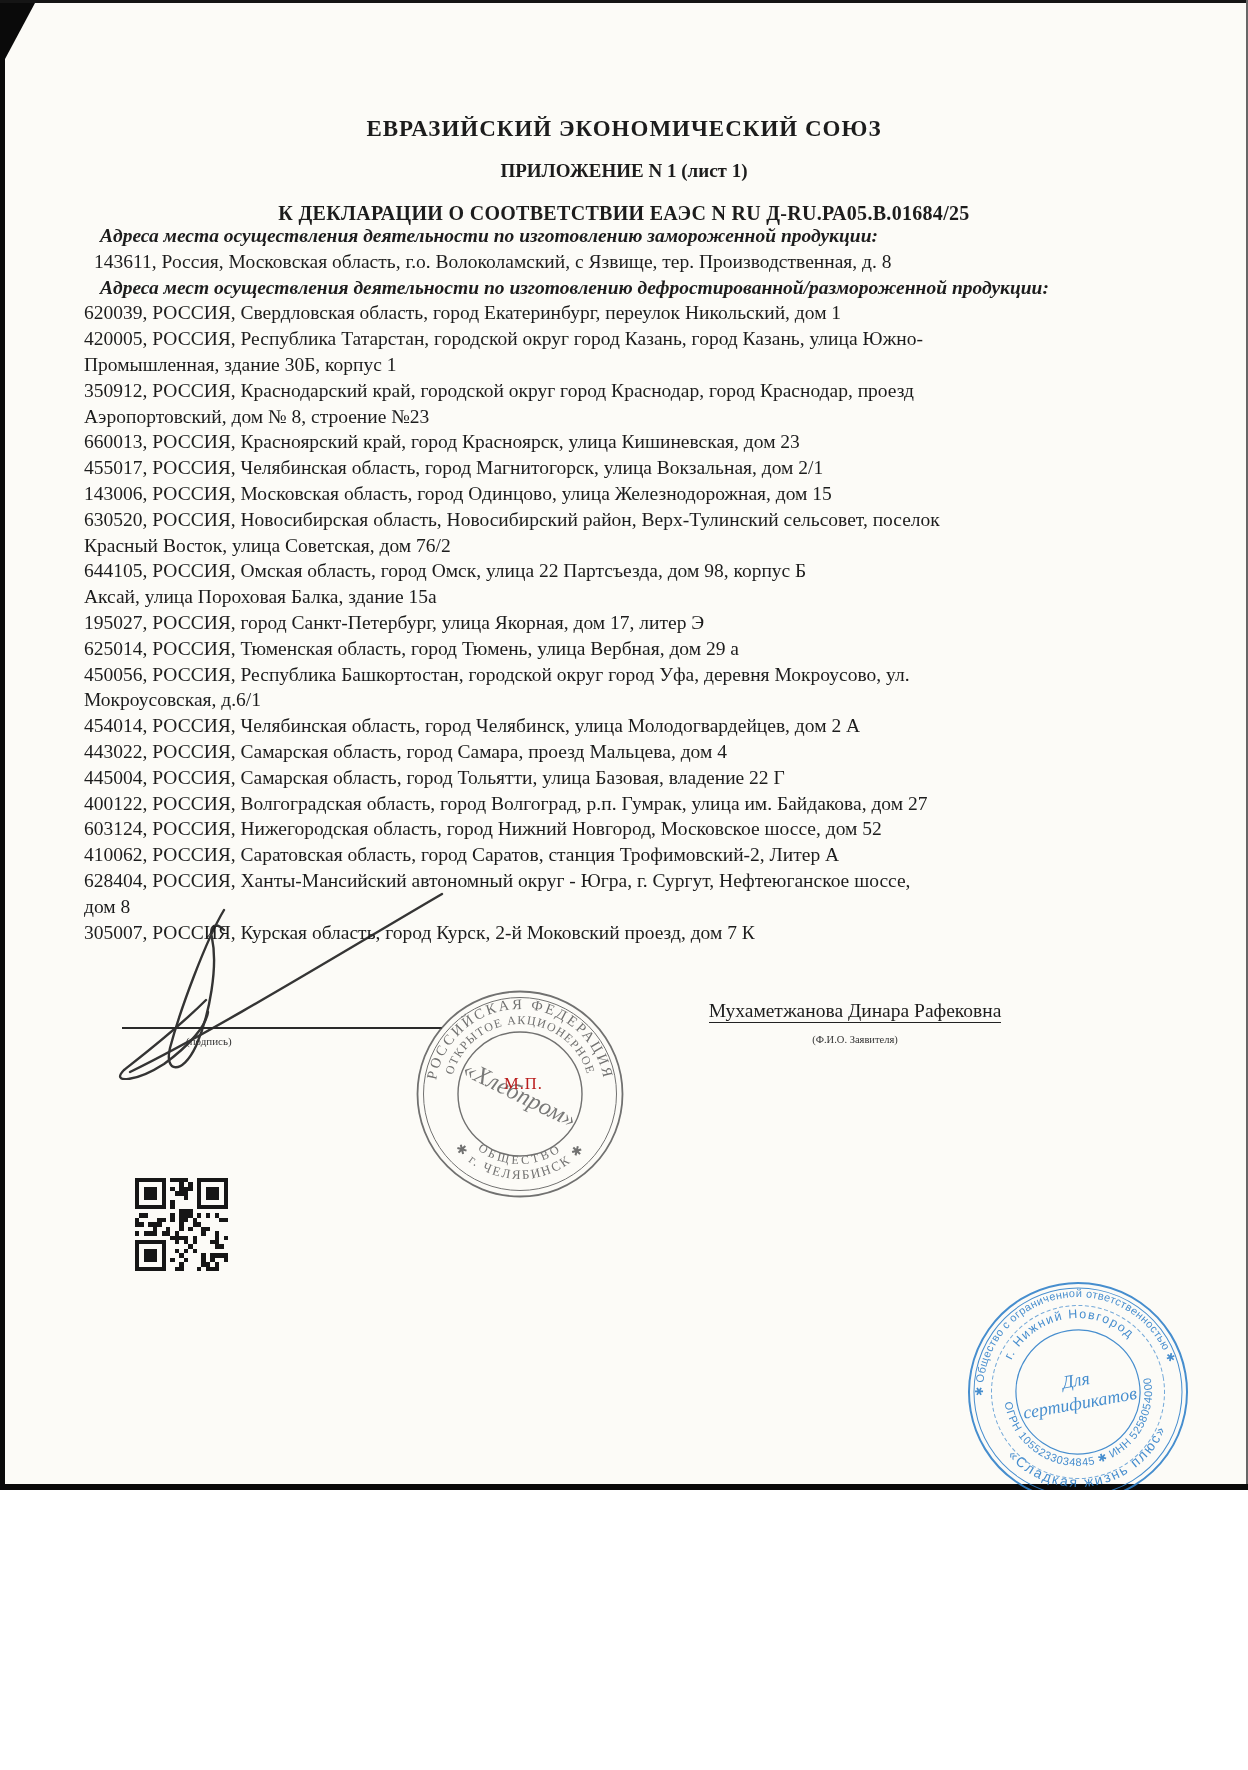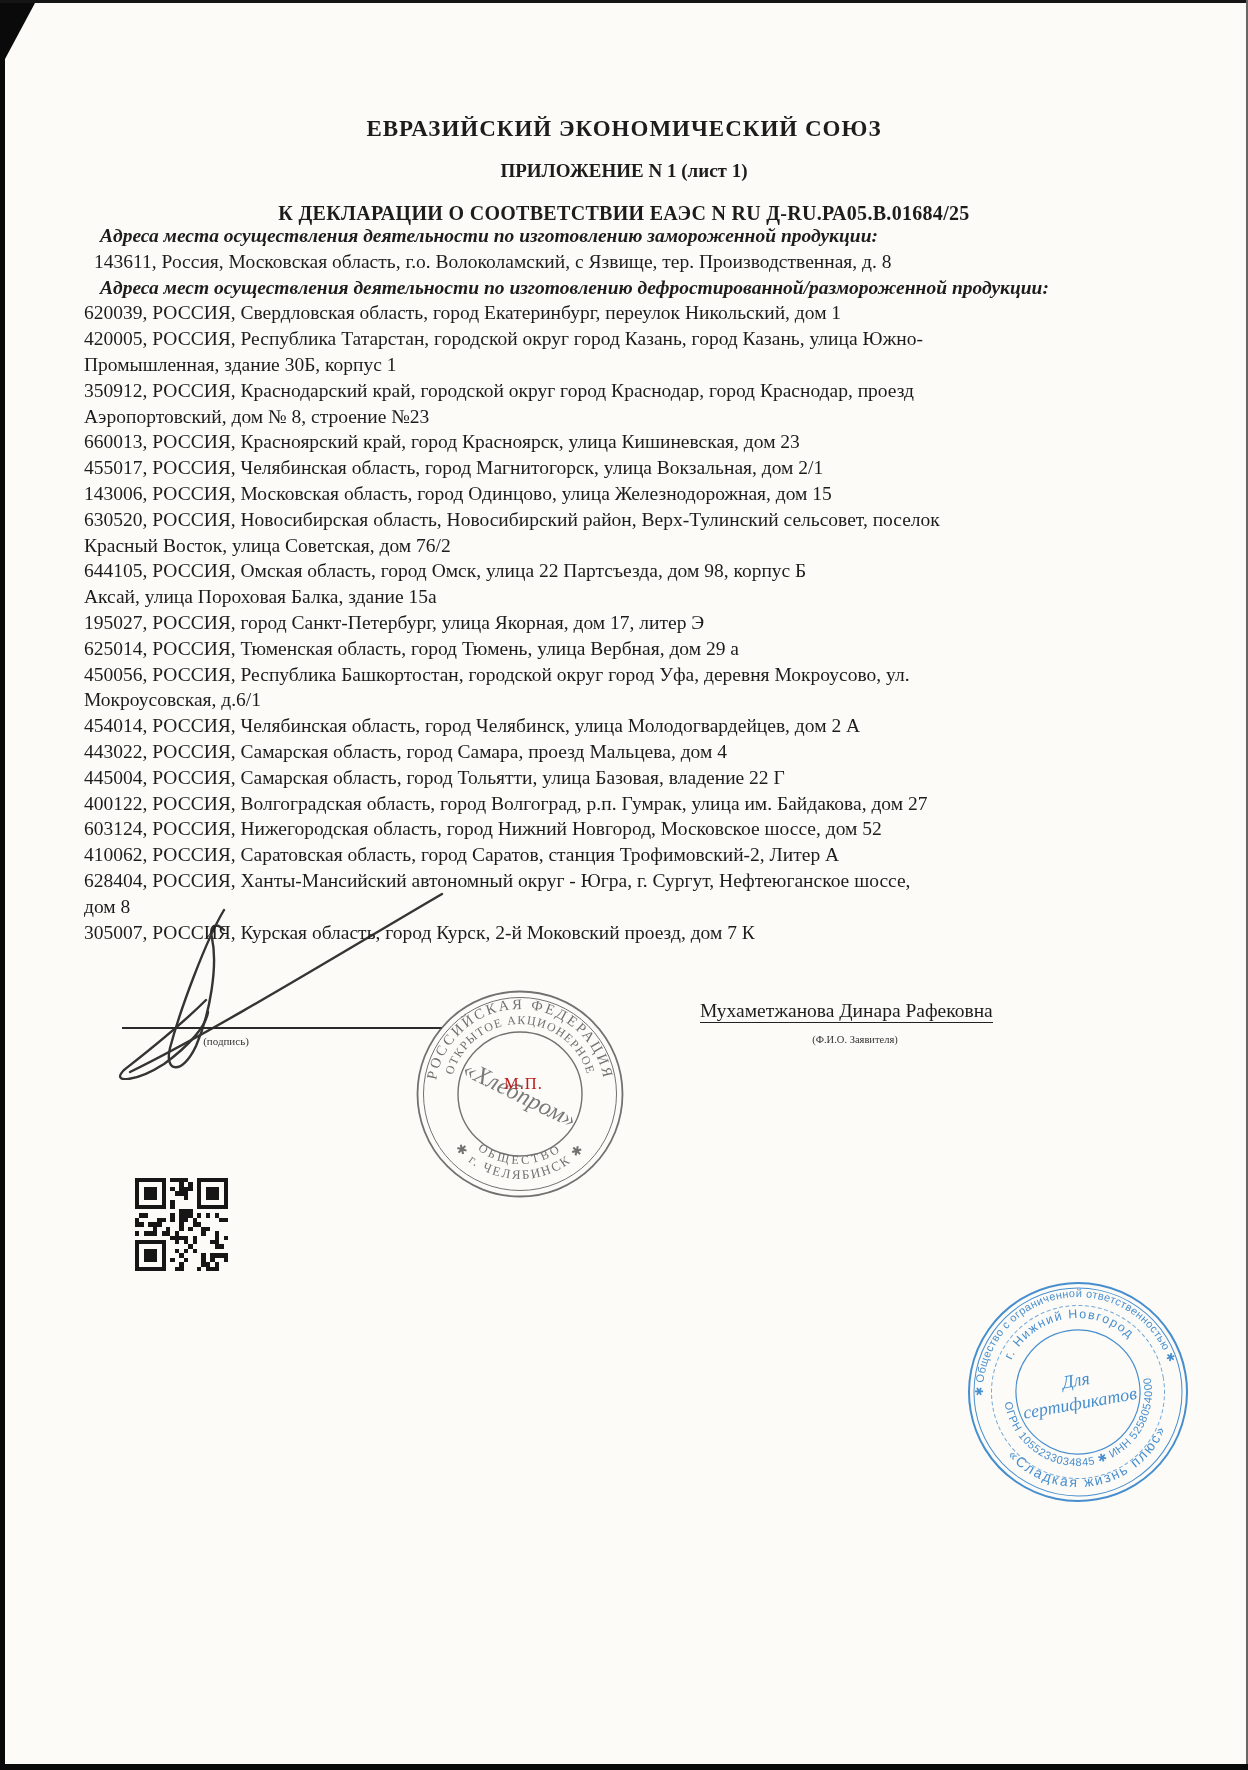--- a/index.html
+++ b/index.html
@@ -1,16 +1,16 @@
 <!DOCTYPE html>
 <html><head>
 <meta charset="utf-8">
 <style>
   html,body{margin:0;padding:0;background:#ffffff;}
-  .page{position:relative;width:1248px;height:1770px;background:#fcfbf7;overflow:hidden;
+  .page{position:relative;width:1248px;height:1490px;background:#fcfbf7;overflow:hidden;
         font-family:"Liberation Serif", serif;color:#1c1c1c;}
   
   .edge-left{position:absolute;left:0;top:0;width:5px;height:100%;background:#0a0a0a;}
   .edge-top{position:absolute;left:0;top:0;width:100%;height:3px;background:#151515;}
   .edge-right{position:absolute;right:0;top:0;width:2px;height:100%;background:#666;}
   .edge-bottom{position:absolute;left:0;bottom:0;width:100%;height:6px;background:#0a0a0a;}
   .corner-wedge{position:absolute;left:5px;top:3px;width:30px;height:56px;background:#0a0a0a;
         clip-path:polygon(0 0,100% 0,0 100%);}
   
   .doc-header{position:absolute;top:116px;left:0;width:100%;text-align:center;font-weight:bold;}
@@ -18,24 +18,24 @@
   .doc-header .t2{font-size:19px;margin-top:18px;}
   .doc-header .t3{font-size:20px;margin-top:20px;letter-spacing:.3px;}
   
   .body-text{position:absolute;left:84px;top:223px;width:1120px;font-size:19.5px;line-height:25.8px;}
   .body-text .heading{font-style:italic;font-weight:600;padding-left:16px;}
   .frozen-lines > div{padding-left:10px;}
   .addr-line{white-space:nowrap;}
   
   .sig-svg{position:absolute;left:106px;top:880px;}
   .sig-line{position:absolute;left:122px;top:1027px;width:320px;border-top:2px solid #2a2a2a;}
-  .sig-label{position:absolute;left:186px;top:1035px;width:80px;text-align:center;
+  .sig-label{position:absolute;left:186px;top:1035px;width:80px;
         font-size:11px;color:#333;}
   .mp-label{position:absolute;left:504px;top:1074px;font-size:16.5px;letter-spacing:1px;color:#b91c1c;}
-  .applicant-name{position:absolute;left:700px;top:1000px;width:310px;text-align:left;font-size:19.5px;}
+  .applicant-name{position:absolute;left:700px;top:1000px;width:310px;text-align:center;font-size:19.5px;}
   .applicant-name span{border-bottom:1.5px solid #222;padding-bottom:1px;}
   .applicant-label{position:absolute;left:700px;top:1034px;width:310px;text-align:center;
         font-size:10.5px;color:#333;}
   .black-stamp{position:absolute;left:412px;top:986px;opacity:.8;}
   .blue-stamp{position:absolute;left:966px;top:1280px;opacity:.88;transform:rotate(-10deg);}
   .qr{position:absolute;left:135px;top:1178px;width:93px;height:93px;}
 </style>
 </head>
 <body>
 

